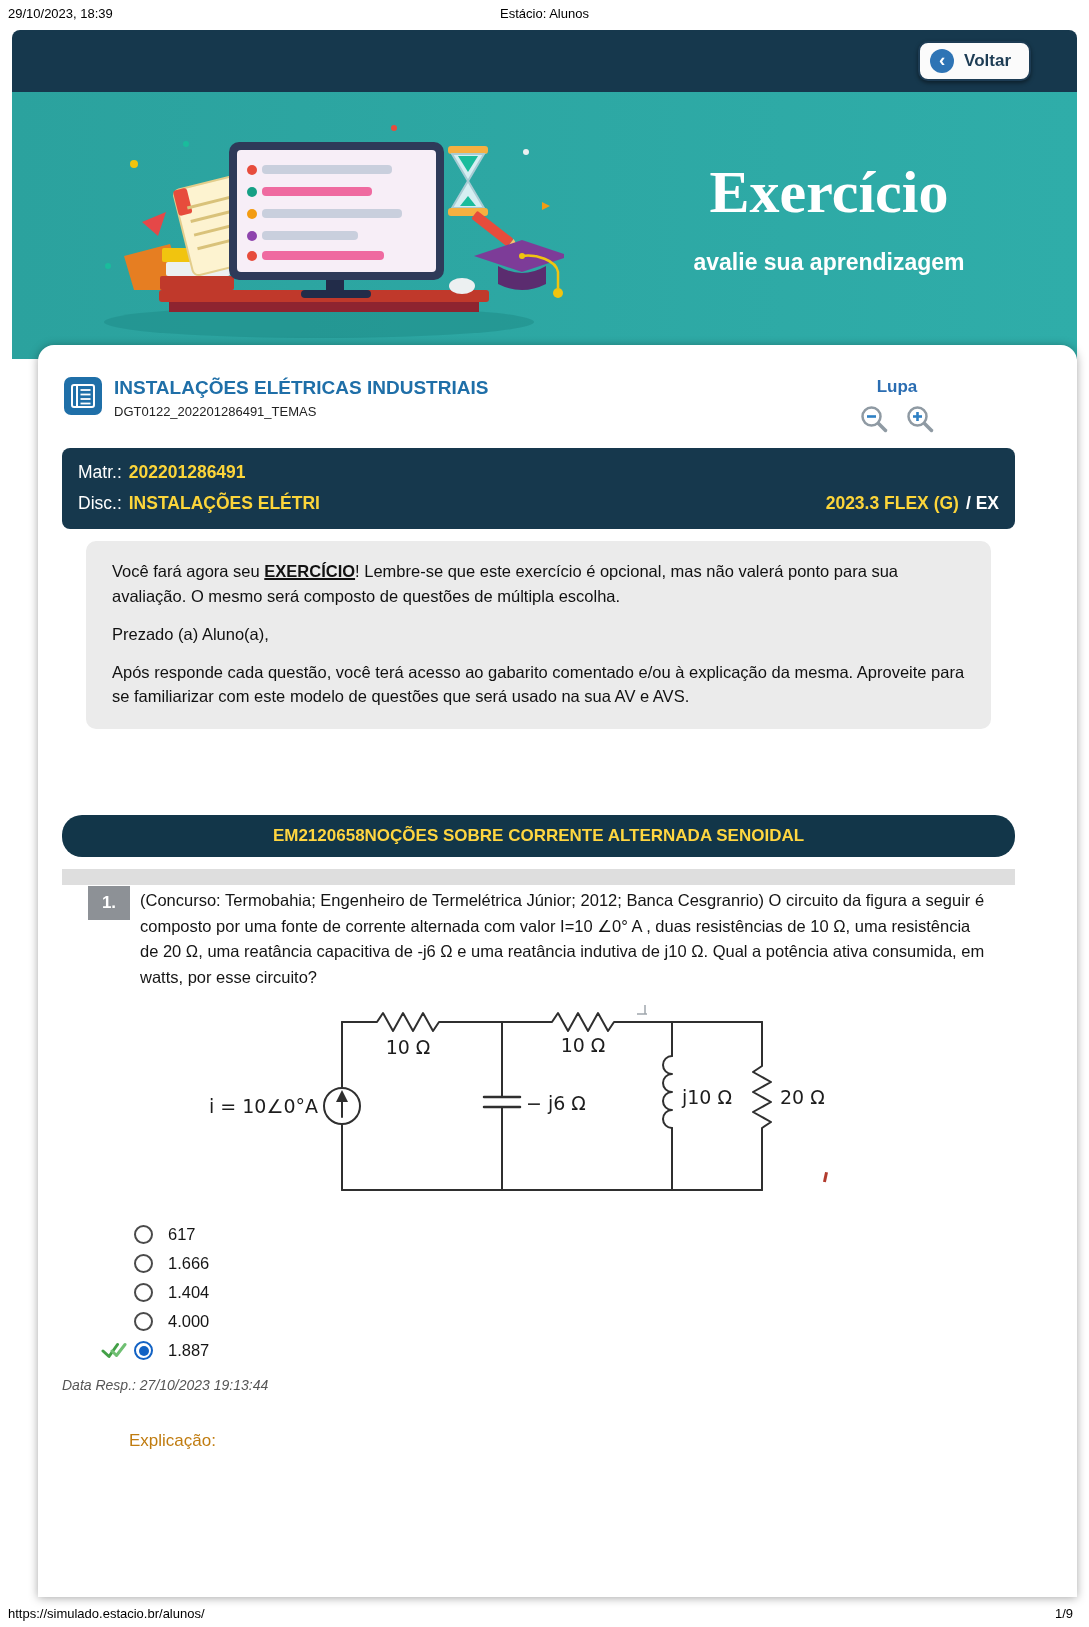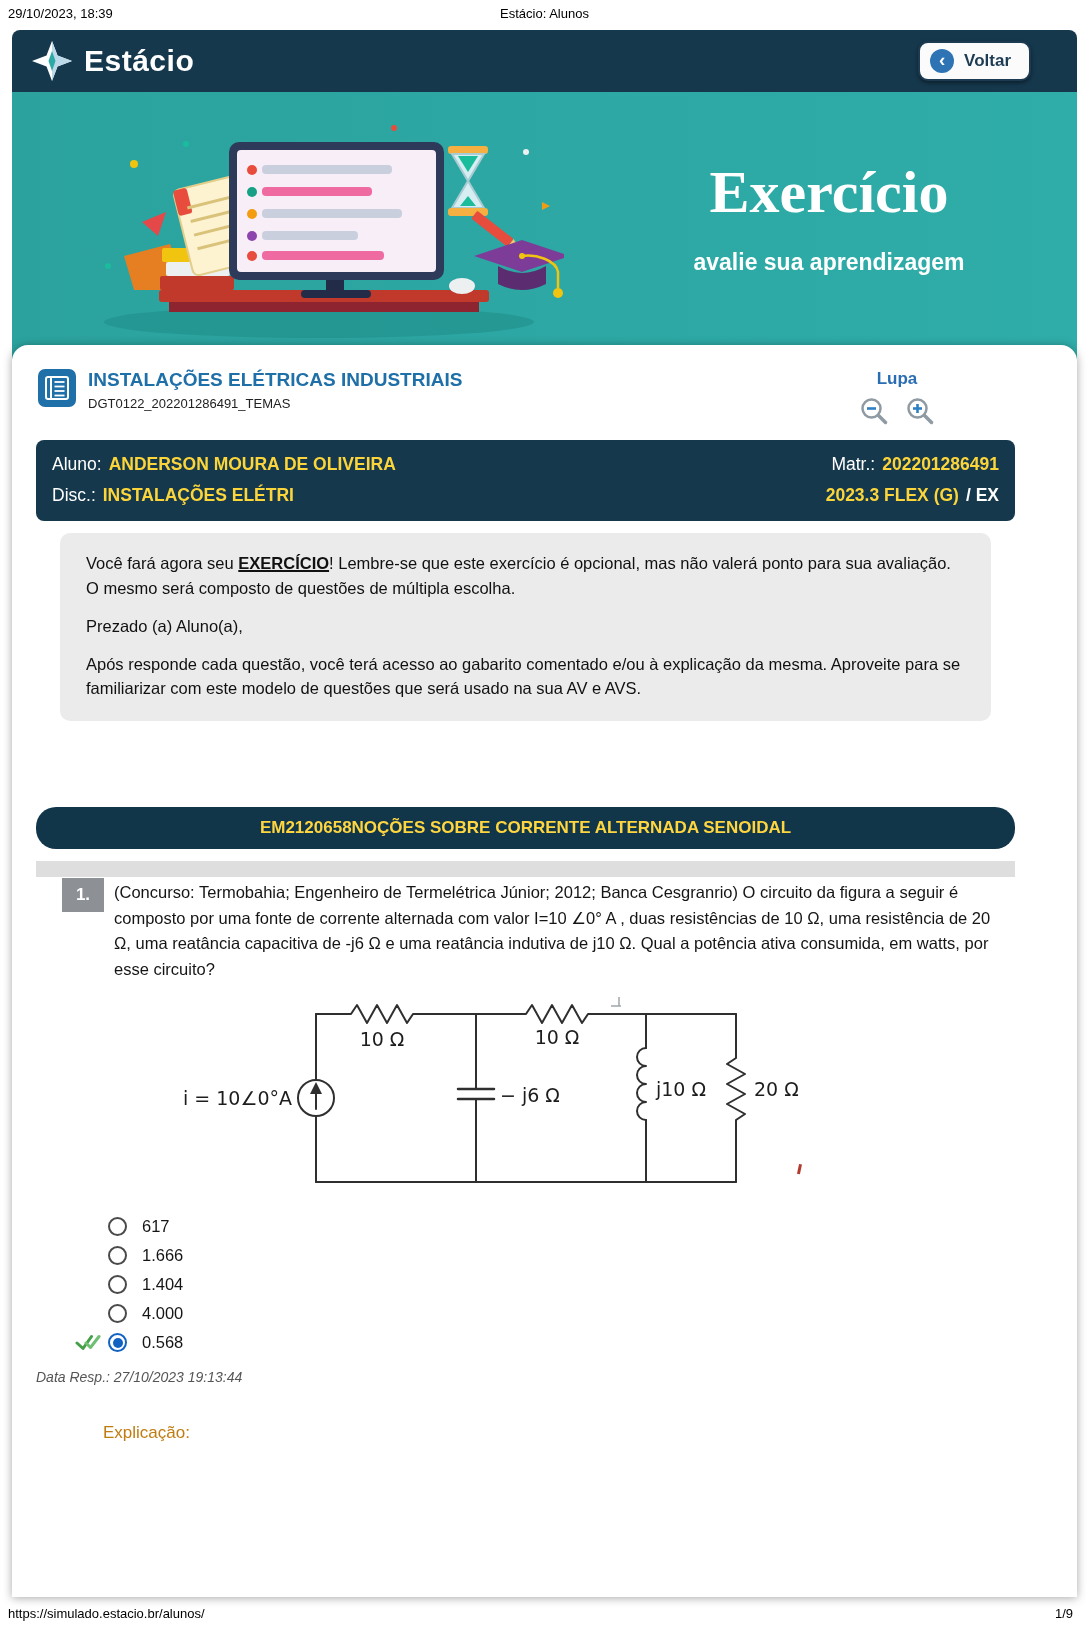--- a/index.html
+++ b/index.html
@@ -28,21 +28,21 @@
 
   
   .hero { height:267px; background:linear-gradient(90deg,#2ba29e,#2fada9); position:relative; }
   .hero-illustration { position:absolute; left:52px; top:12px; }
   .hero-text { position:absolute; right:58px; top:66px; width:380px; text-align:center; color:#fff; }
   .hero-title { font-family:"Liberation Serif",serif; font-size:60px; font-weight:bold; }
   .hero-subtitle { margin-top:22px; font-size:23px; font-weight:bold; }
 
   
   .card { position:relative; margin-top:-14px; background:#fff; border-radius:16px 16px 0 0;
-          box-shadow:0 1px 10px rgba(0,0,0,.35); min-height:1252px; padding:22px 24px 0; }
+          box-shadow:0 1px 10px rgba(0,0,0,.35); min-height:1252px; padding:30px 24px 0;margin-left:26px; }
 
   .course-row { display:flex; align-items:flex-start; padding:2px 0 14px 2px; }
   .course-titles { margin-left:12px; }
   .course-title { color:#1f6fa8; font-size:19px; font-weight:bold; }
   .course-code { margin-top:5px; font-size:13px; color:#222; }
   .lupa { margin-left:auto; margin-right:118px; text-align:center; }
   .lupa-label { color:#2a6db2; font-size:17px; font-weight:bold; }
   .lupa-icons { margin-top:7px; display:flex; gap:16px; justify-content:center; }
   .lupa-btn { cursor:pointer; }
 
@@ -84,28 +84,20 @@
 <body>
 
 <div class="page">
 
   <div class="ph-date">29/10/2023, 18:39</div>
   <div class="ph-title">Estácio: Alunos</div>
 
   <div class="content">
 
     <div class="topbar">
-      <div class="brand">
-        <svg width="44" height="44" viewBox="0 0 44 44">
-          <path d="M22 2 L27.5 16.5 L42 22 L27.5 27.5 L22 42 L16.5 27.5 L2 22 L16.5 16.5 Z" fill="#ffffff"></path>
-          <path d="M22 2 L27.5 16.5 L42 22 L27.5 27.5 L22 42 Z" fill="#bcd9ea"></path>
-          <path d="M22 12 L25.5 22 L22 32 L18.5 22 Z" fill="#2daaa6"></path>
-        </svg>
-        <span class="brand-name">Estácio</span>
-      </div>
       <div class="back-btn">
         <span class="back-circle">‹</span>
         <span class="back-label">Voltar</span>
       </div>
     </div>
 
     <div class="hero">
       <svg class="hero-illustration" width="500" height="240" viewBox="0 0 500 240">
         <ellipse cx="255" cy="218" rx="215" ry="16" fill="#1f8d89" opacity="0.55"></ellipse>
 
@@ -212,23 +204,20 @@
               <line x1="8" y1="12.5" x2="17" y2="12.5" stroke="#2f80c3" stroke-width="2.6"></line>
               <line x1="12.5" y1="8" x2="12.5" y2="17" stroke="#2f80c3" stroke-width="2.6"></line>
             </svg>
           </div>
         </div>
       </div>
 
       <div class="student-bar">
         <div class="sb-row">
           <div>
-            <span class="sb-label">Aluno:</span><span class="sb-val">ANDERSON MOURA DE OLIVEIRA</span>
-          </div>
-          <div>
             <span class="sb-label">Matr.:</span><span class="sb-val">202201286491</span>
           </div>
         </div>
         <div class="sb-row">
           <div>
             <span class="sb-label">Disc.:</span><span class="sb-val">INSTALAÇÕES ELÉTRI</span>
           </div>
           <div>
             <span class="sb-val">2023.3 FLEX (G)</span><span class="sb-suffix">/ EX</span>
           </div>
@@ -300,21 +289,21 @@
         <div class="option-row">
           <span class="radio"></span>
           <span class="option-label">4.000</span>
         </div>
         <div class="option-row selected">
           <svg class="check-icon" width="26" height="19" viewBox="0 0 26 19">
             <path d="M2 10 L8 15.5 L16.5 3.5" stroke="#43a047" stroke-width="3" fill="none" stroke-linecap="round" stroke-linejoin="round"></path>
             <path d="M11 10 L15.5 14.5 L24 3.5" stroke="#6fbf72" stroke-width="3" fill="none" stroke-linecap="round" stroke-linejoin="round"></path>
           </svg>
           <span class="radio"></span>
-          <span class="option-label">0.568</span>
+          <span class="option-label">1.887</span>
         </div>
       </div>
 
       <div class="resp-date">Data Resp.: 27/10/2023 19:13:44</div>
 
       <div class="explic-label">Explicação:</div>
 
     </div>
   </div>
 

